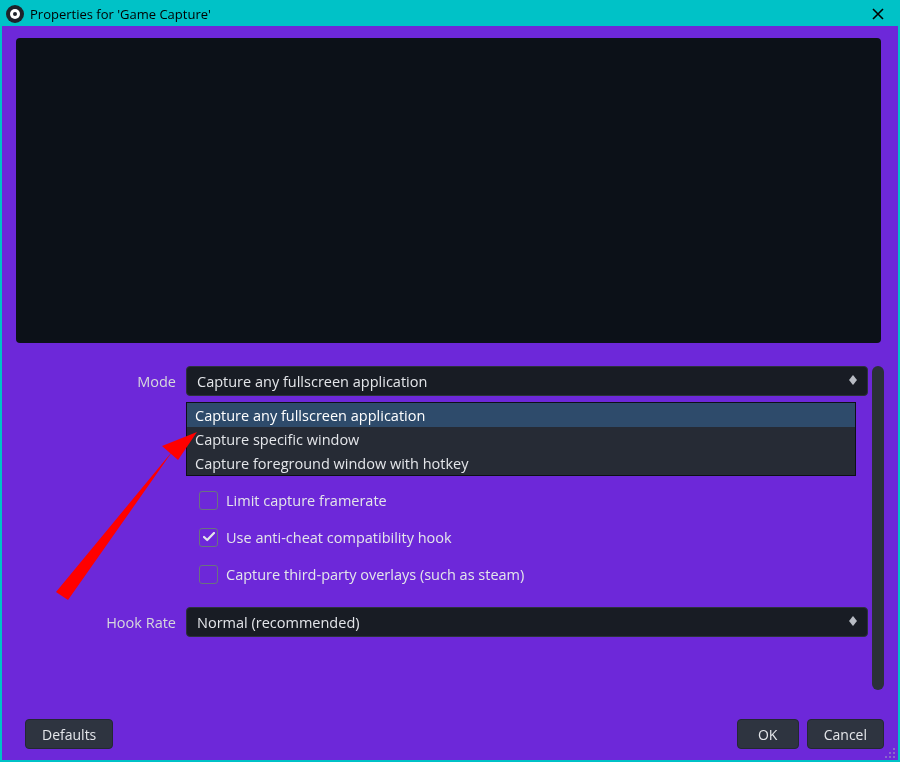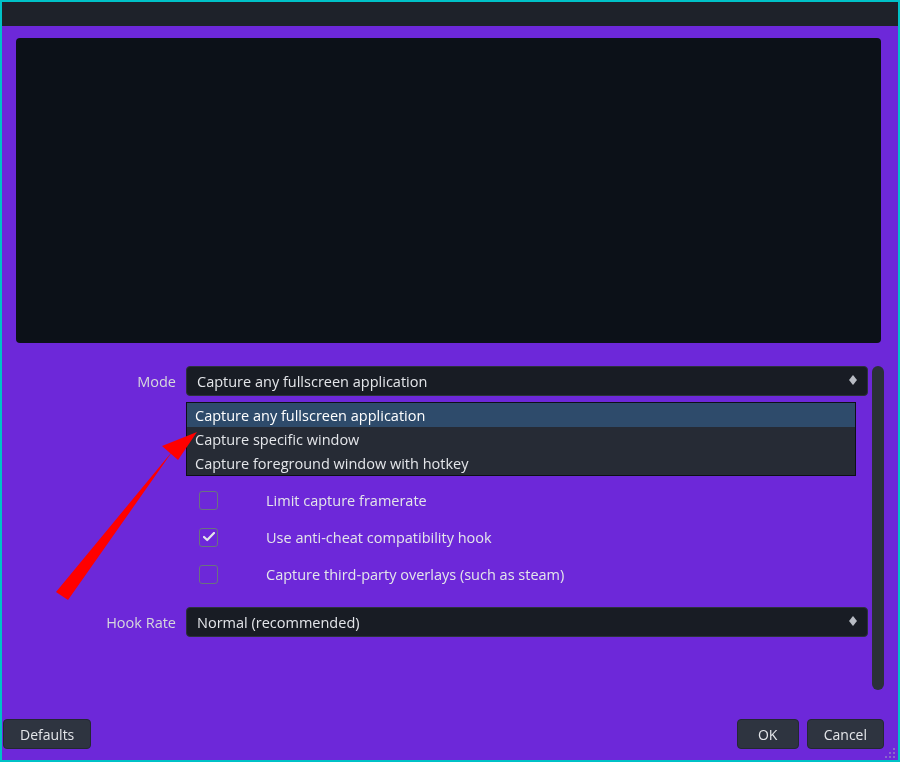--- a/index.html
+++ b/index.html
@@ -158,21 +158,20 @@
 
   
   .check-row {
     display: flex;
     align-items: center;
     height: 30px;
     margin-bottom: 7px;
     padding-left: 183px;
     font-size: 14.5px;
     color: #e4e6ea;
-    gap: 40px;
   }
   .checkbox {
     width: 17px; height: 17px;
     border: 1px solid #6a7280;
     border-radius: 3px;
     margin-right: 8px;
     display: flex;
     align-items: center;
     justify-content: center;
     background: transparent;
@@ -189,21 +188,21 @@
     top: 340px;
     width: 12px;
     height: 324px;
     background: #2b3039;
     border-radius: 6px;
   }
 
   
   .button-bar {
     position: absolute;
-    left: 1px; right: 14px;
+    left: 23px; right: 14px;
     bottom: 10px;
     height: 32px;
     display: flex;
     align-items: center;
   }
   .btn {
     height: 30px;
     background: #2e3440;
     border: 1px solid #232833;
     border-radius: 4px;
@@ -237,20 +236,29 @@
     height: 180px;
     z-index: 20;
     pointer-events: none;
   }
 </style>
 </head>
 <body>
 
 <div class="window">
 
+  <div class="titlebar">
+    <div class="app-icon"></div>
+    <div class="title-text">Properties for 'Game Capture'</div>
+    <div class="close-btn">
+      <svg viewBox="0 0 12 12">
+        <path d="M1 1 L11 11 M11 1 L1 11"></path>
+      </svg>
+    </div>
+  </div>
 
   <div class="client">
 
     <div class="preview"></div>
 
     <div class="inner-scroll"></div>
 
     <div class="form">
 
       <div class="form-row">

